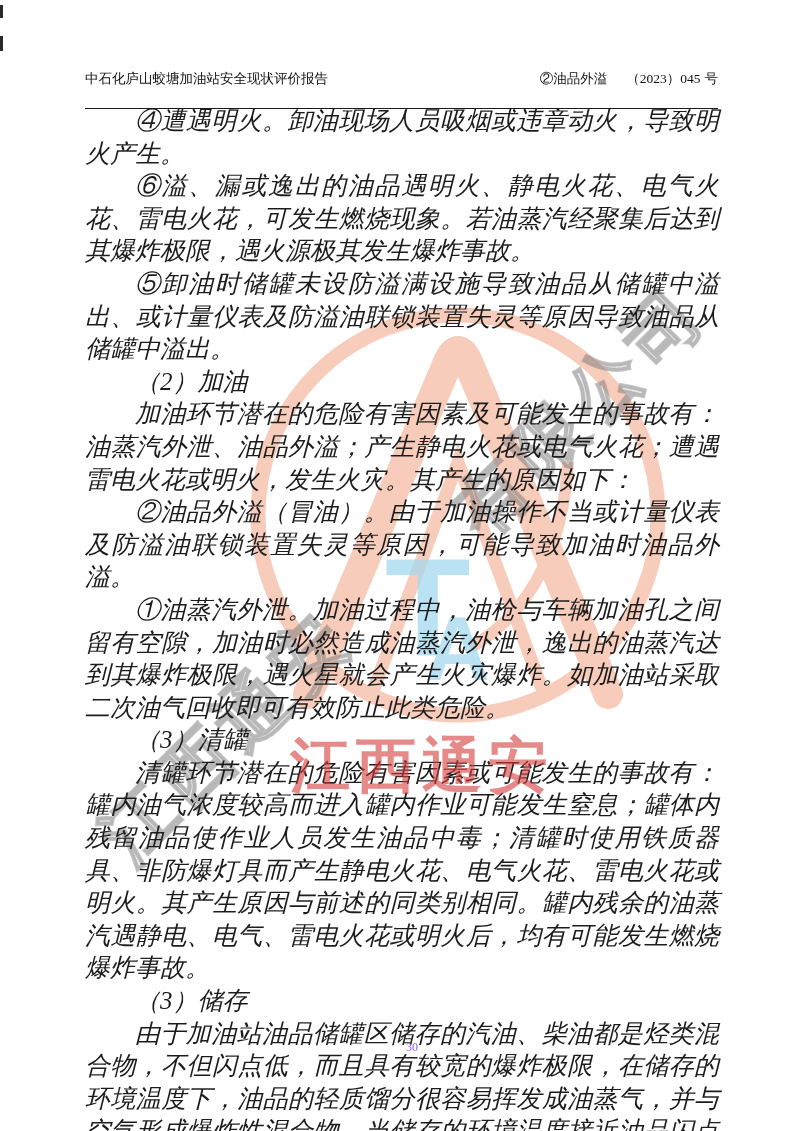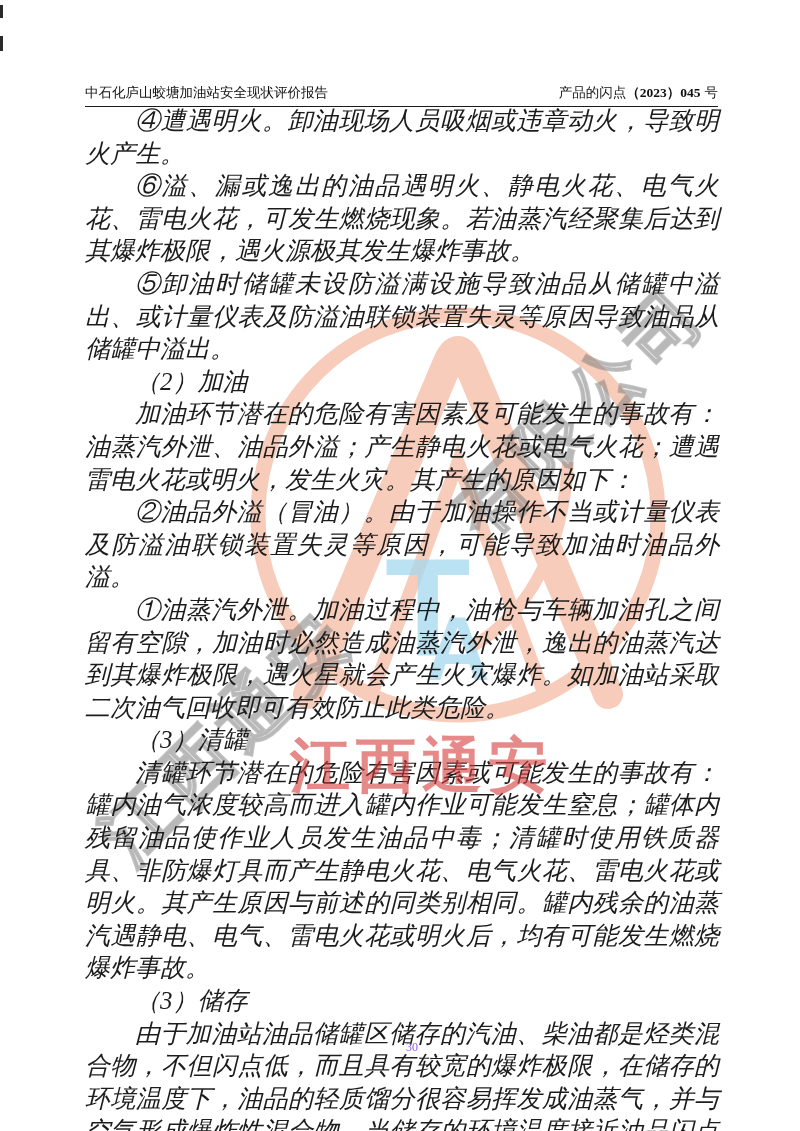--- a/index.html
+++ b/index.html
@@ -9,25 +9,25 @@
   }
   .page{position:relative;width:800px;height:1131px;background:#fff;overflow:hidden;}
 
   
   .edge-artifact{position:absolute;left:0;width:3px;background:#2a2a2a;z-index:4;}
   .a1{top:5px;height:13px;}
   .a2{top:36px;height:15px;}
 
   
   .header{
-    position:absolute;left:85px;top:84px;width:633px;z-index:2;
+    position:absolute;left:85px;top:70px;width:633px;z-index:2;
     display:flex;justify-content:space-between;align-items:flex-end;
-    font-size:13.5px;color:#111;border-bottom:1.5px solid #1a1a1a;padding-bottom:4px;
+    font-size:13.5px;color:#111;border-bottom:1.5px solid #1a1a1a;padding-bottom:20px;
   }
-  .hdr-right b{font-weight:bold;}
+  .hdr-right b{font-weight:normal;margin-left:19px;}
   .num-suffix{margin-left:4px;}
 
   
   .body-text{
     position:absolute;left:85px;top:105px;width:634px;z-index:2;
     font-size:25px;line-height:32.6px;color:#1c1c1c;
     text-align:justify;
     font-style:italic;
   }
   .body-text p{margin:0;text-indent:2em;}
@@ -78,21 +78,21 @@
       <text x="425" y="680" font-size="90" fill="#a5d9ef">A</text>
     </g>
   </svg>
 
   <div class="gray-wm wm-lower">江西通安</div>
   <div class="gray-wm wm-upper">有限公司</div>
 
   <div class="header">
     <span>中石化庐山蛟塘加油站安全现状评价报告</span>
     <span class="hdr-right">
-      <span>产品的闪点</span><b>（2023）045</b><span class="num-suffix">号</span>
+      <span>②油品外溢</span><b>（2023）045</b><span class="num-suffix">号</span>
     </span>
   </div>
 
   <div class="body-text">
     <p>④遭遇明火。卸油现场人员吸烟或违章动火，导致明火产生。</p>
     <p>⑥溢、漏或逸出的油品遇明火、静电火花、电气火花、雷电火花，可发生燃烧现象。若油蒸汽经聚集后达到其爆炸极限，遇火源极其发生爆炸事故。</p>
     <p>⑤卸油时储罐未设防溢满设施导致油品从储罐中溢出、或计量仪表及防溢油联锁装置失灵等原因导致油品从储罐中溢出。</p>
     <p>（2）加油</p>
     <p>加油环节潜在的危险有害因素及可能发生的事故有：油蒸汽外泄、油品外溢；产生静电火花或电气火花；遭遇雷电火花或明火，发生火灾。其产生的原因如下：</p>
     <p>②油品外溢（冒油）。由于加油操作不当或计量仪表及防溢油联锁装置失灵等原因，可能导致加油时油品外溢。</p>

